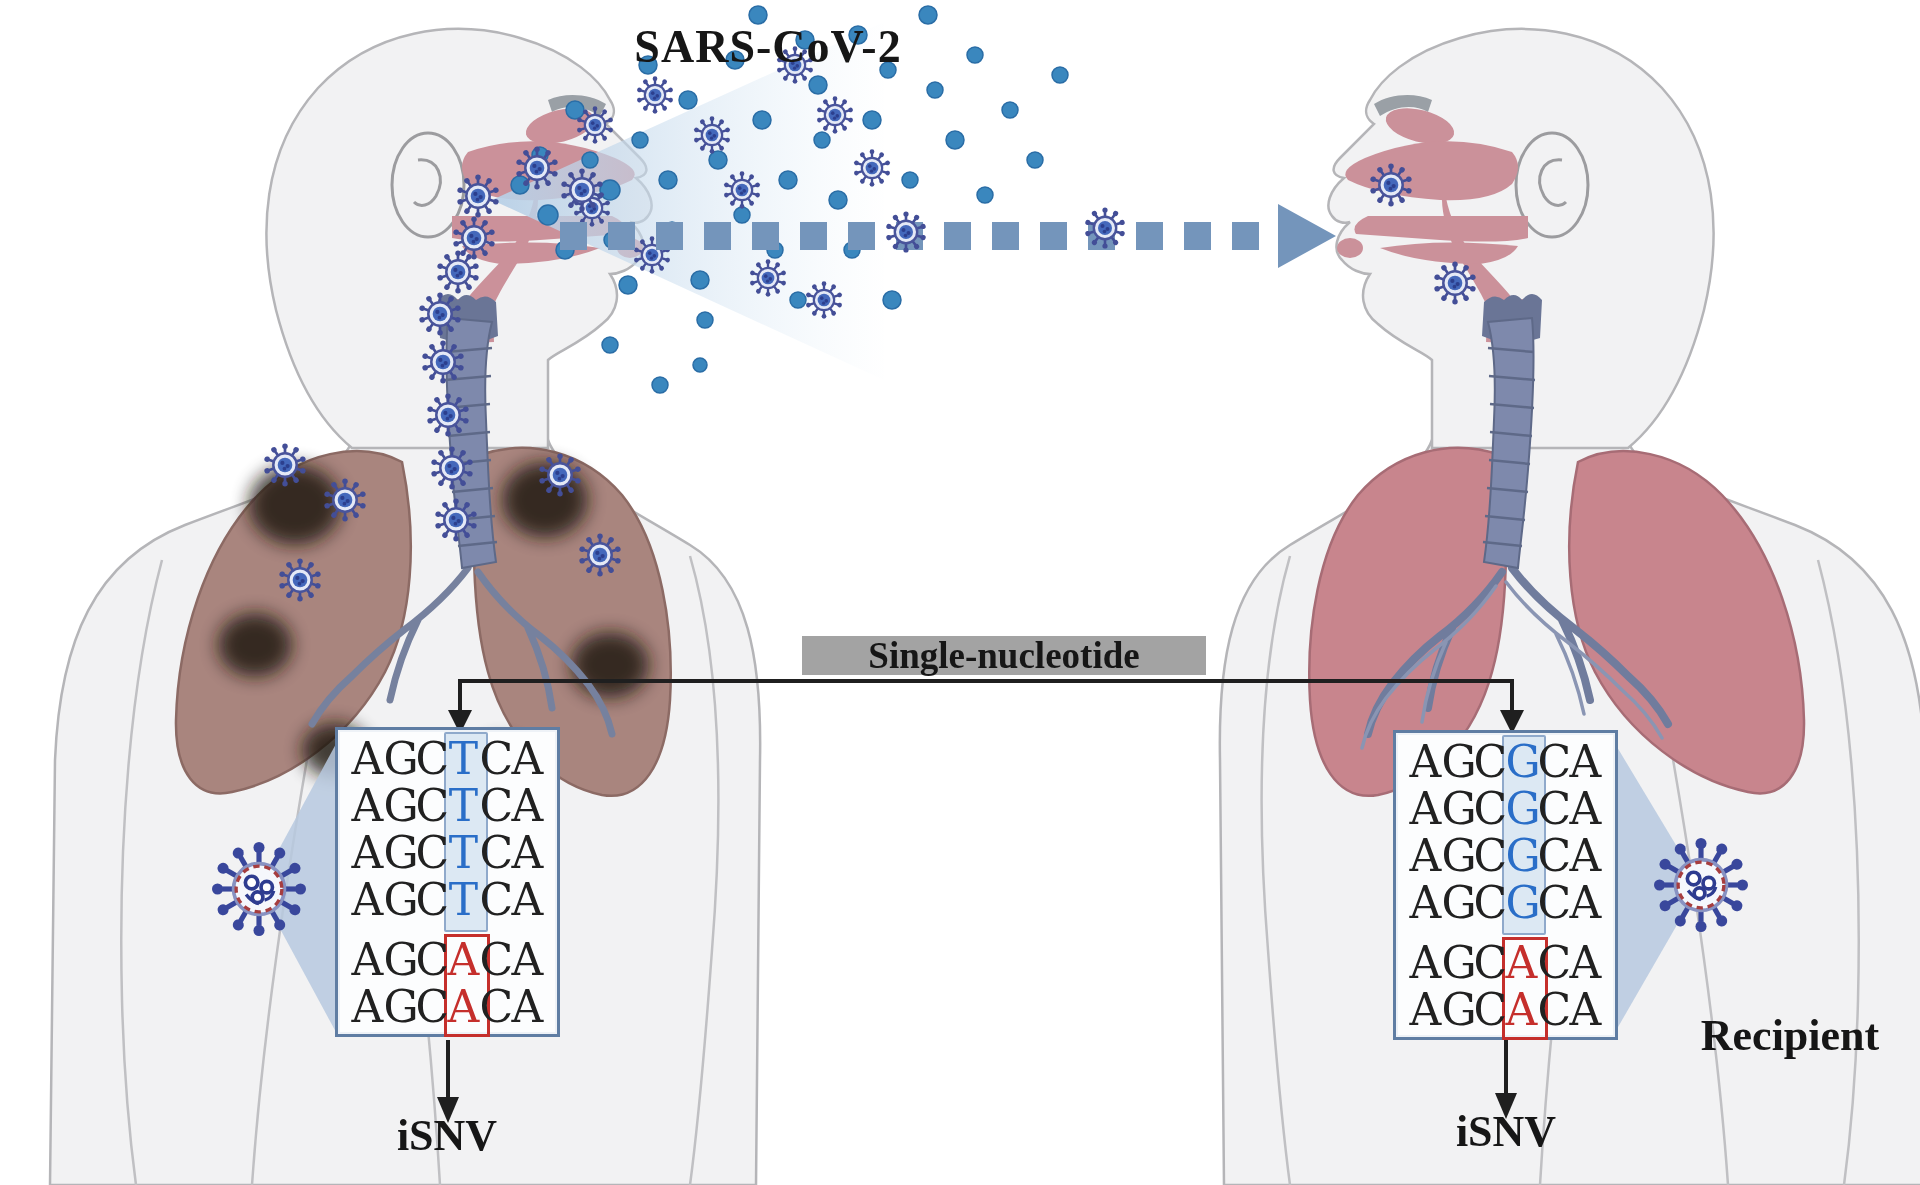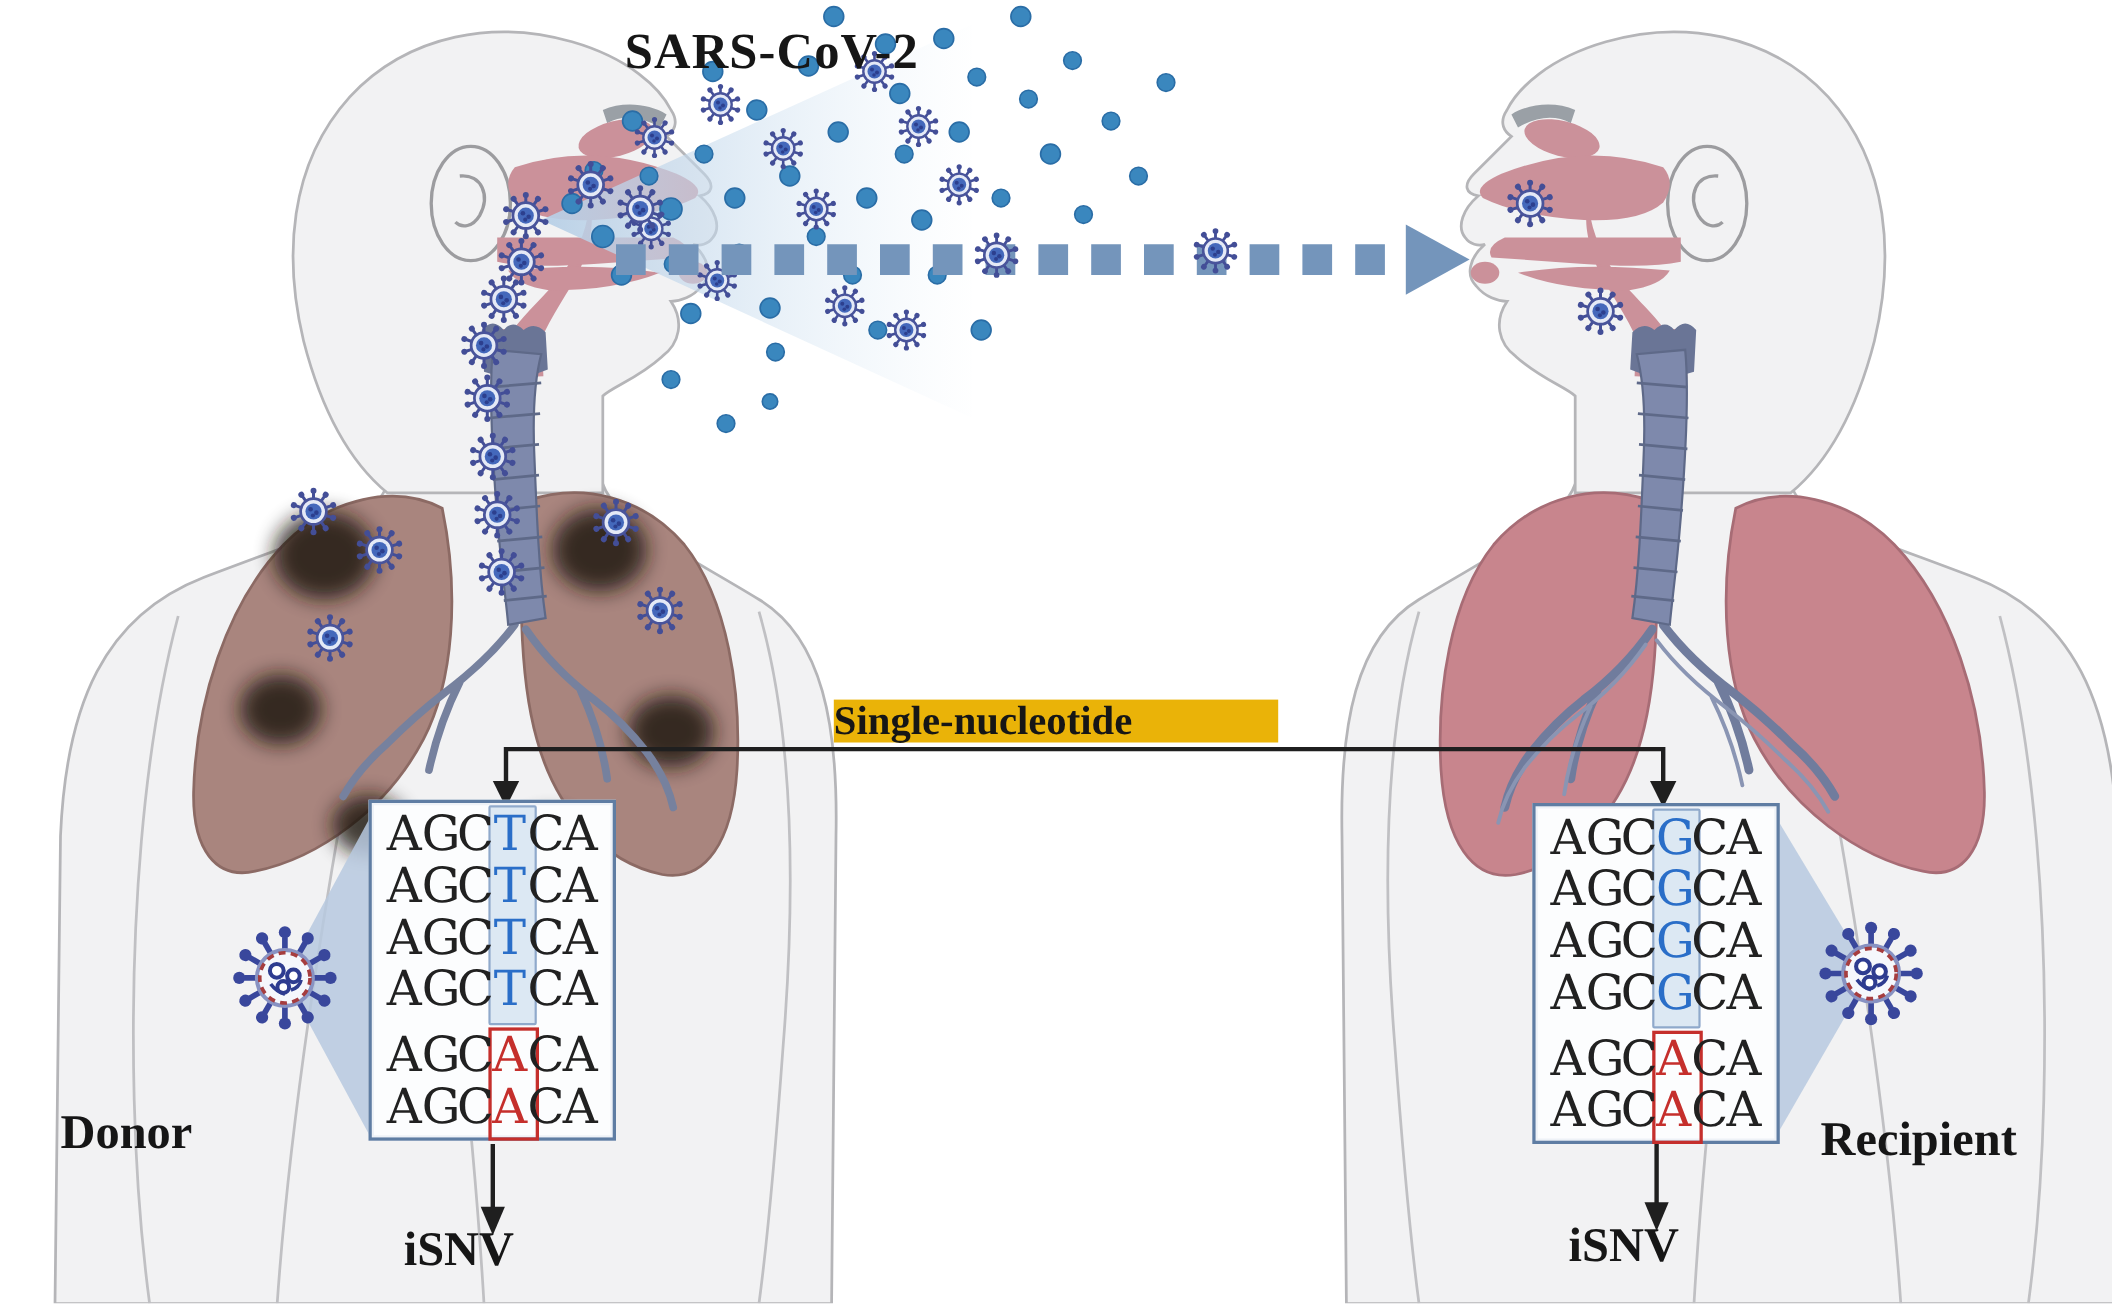--- a/index.html
+++ b/index.html
@@ -1,21 +1,21 @@
 <!DOCTYPE html>
 <html style="--seq_blue: #2a6ec8; --seq_red: #c52f2c; --droplet: #3a87be; --arrow_dash: #7495bb; --connector: #1f1f1f;"><head>
 <meta charset="utf-8">
 <style>
   html,body{margin:0;padding:0;background:#ffffff;}
   .stage{position:relative;width:1920px;height:1185px;background:#ffffff;overflow:hidden;
          font-family:"Liberation Serif", serif;}
   .stage svg.art{position:absolute;left:0;top:0;z-index:1;}
-  .label{position:absolute;z-index:3;color:#161616;font-weight:bold;text-align:left;}
+  .label{position:absolute;z-index:3;color:#161616;font-weight:bold;text-align:center;}
   .title{left:568px;top:20px;width:400px;font-size:46px;letter-spacing:1px;}
-  .snp{left:758px;top:636px;width:404px;font-size:37px;line-height:39px;background:#eab308;}
+  .snp{left:802px;top:636px;width:404px;font-size:37px;line-height:39px;background:#a3a3a3;}
   .donor-label{left:55px;top:1004px;width:230px;font-size:44px;}
   .recipient-label{left:1655px;top:1010px;width:270px;font-size:44px;}
   .isnv-left{left:367px;top:1110px;width:160px;font-size:44px;}
   .isnv-right{left:1426px;top:1106px;width:160px;font-size:44px;}
 
   .seq-box{position:absolute;z-index:2;width:219px;height:304px;background:#fcfdfe;
            border:3px solid #5f7da3;box-shadow:inset 0 0 0 2px #eef2f7;}
   .seq-box.donor{left:335px;top:727px;}
   .seq-box.recipient{left:1393px;top:730px;}
   .rows{position:relative;padding-top:5px;}
@@ -291,21 +291,20 @@
   <g style="stroke:var(--connector,#1f1f1f)" stroke-width="4">
     <line x1="1506" y1="1040" x2="1506" y2="1096"></line>
   </g>
   <polygon points="1495,1093 1517,1093 1506,1119" style="fill:var(--connector,#1f1f1f)"></polygon>
 </svg>
 
 <div class="label title">SARS-CoV-2</div>
 <div class="label snp">
   <div>Single-nucleotide</div>
 </div>
-<div class="label donor-label">Donor</div>
 <div class="label recipient-label">Recipient</div>
 <div class="label isnv-left">iSNV</div>
 <div class="label isnv-right">iSNV</div>
 
 <div class="seq-box donor">
   <div class="hl-col"></div>
   <div class="hl-red"></div>
   <div class="rows">
 
   <div class="seq-row major">

